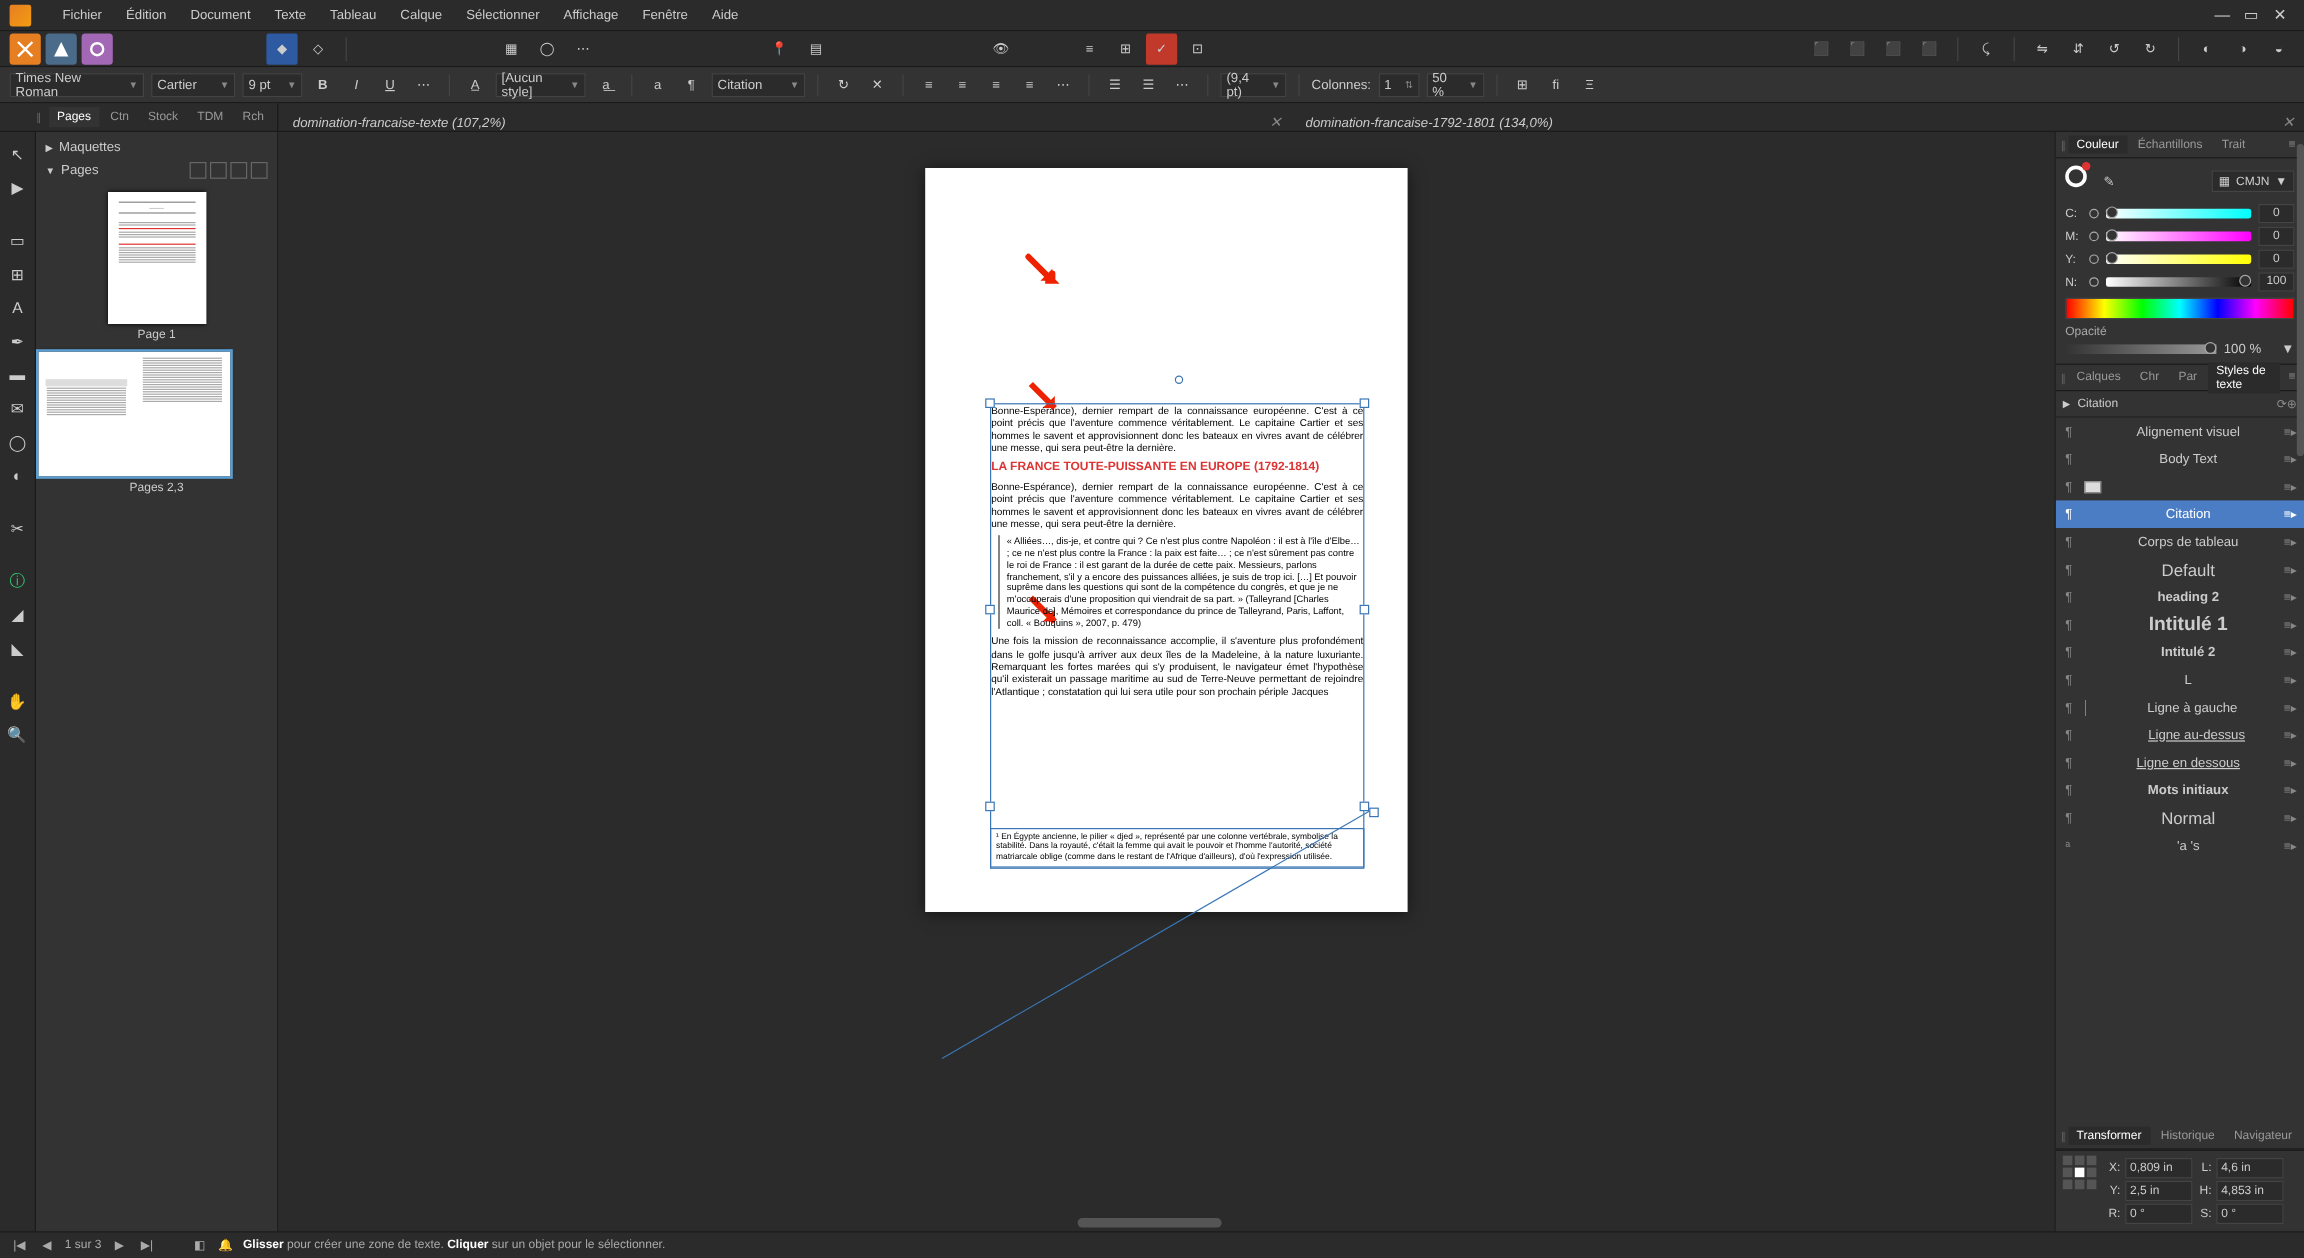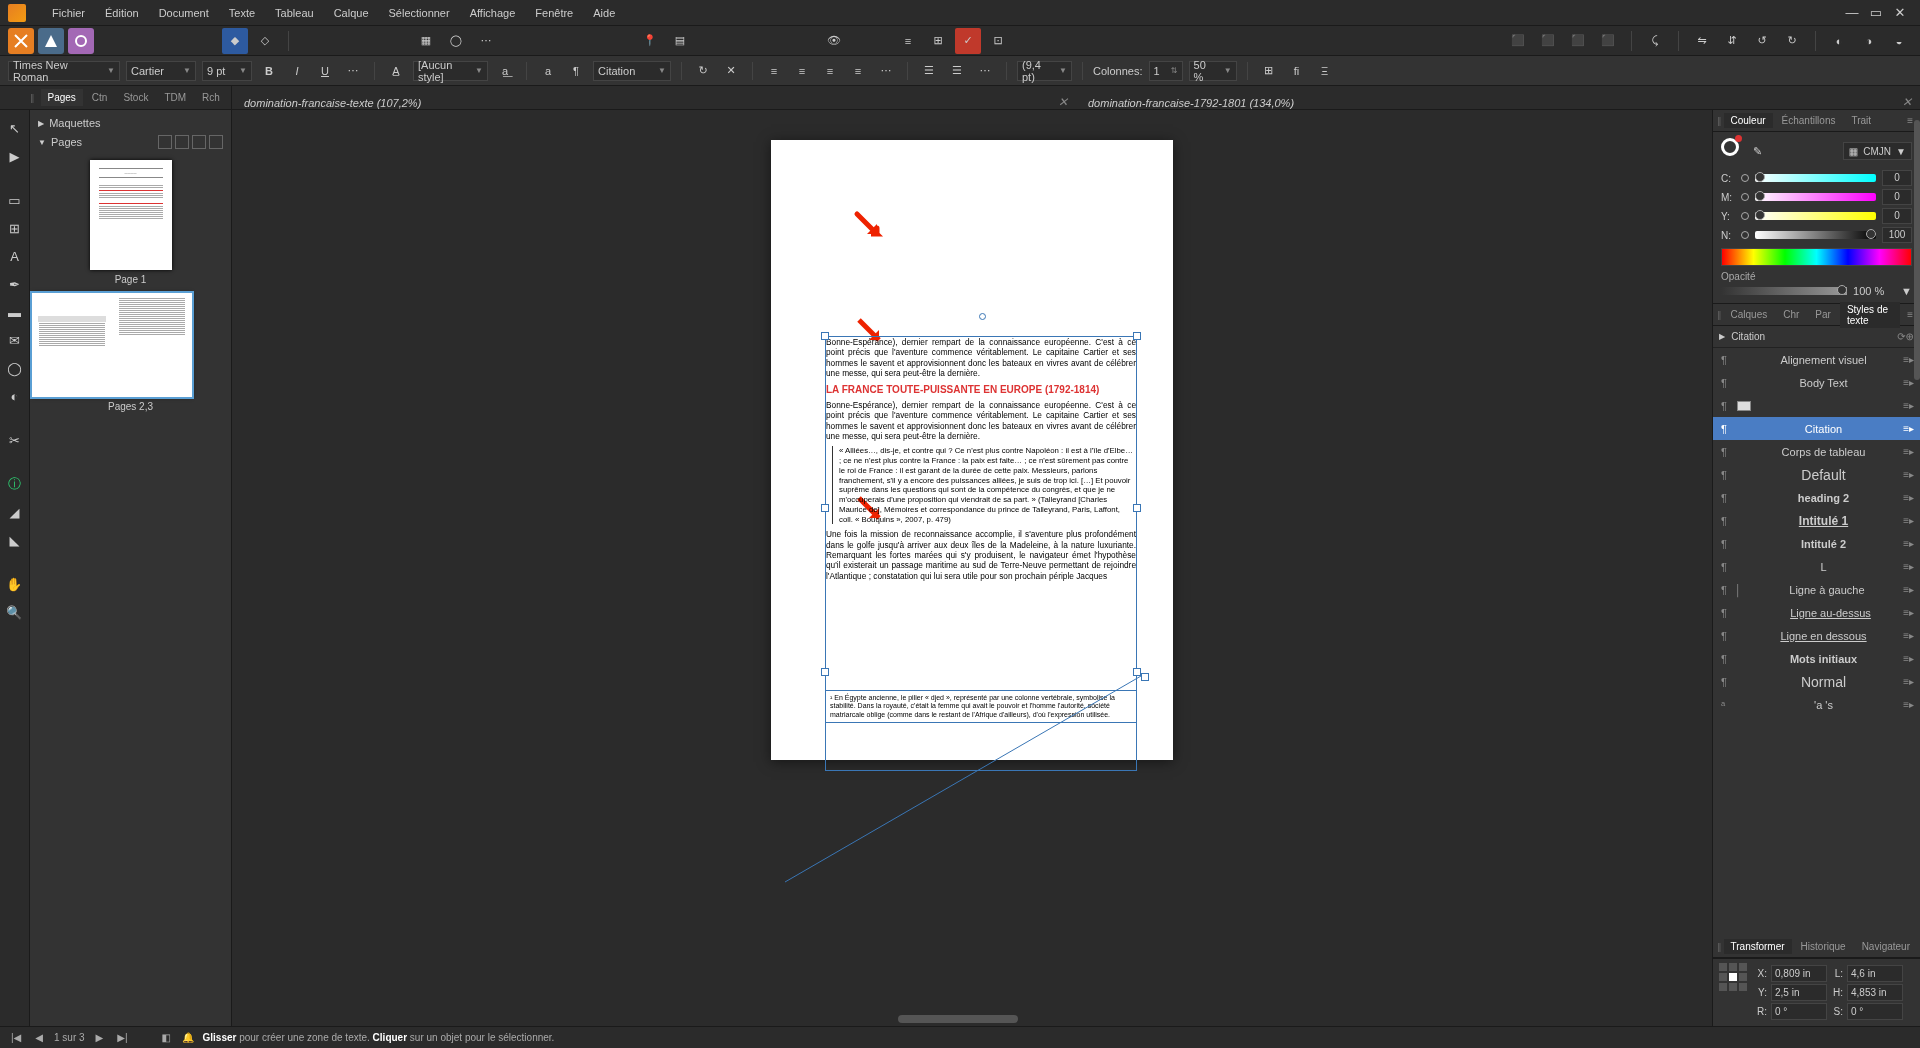--- a/index.html
+++ b/index.html
@@ -50,21 +50,21 @@
 .thumb .tred { border-top:1px solid #d33; margin:2px 3px; }
 .thumb .tb { border-top:0.5px solid #aaa; margin:1px 3px; }
 
 .canvas-area { flex:1; background:#2b2b2b; position:relative; overflow:hidden; }
 .page { position:absolute; top:30px; left:50%; transform:translateX(-50%); width:402px; height:620px; background:#fff; box-shadow:0 2px 12px rgba(0,0,0,.5); color:#000; font-family:'Times New Roman', serif; }
 .page .title-frame { position:absolute; top:96px; left:54px; width:312px; height:70px; border:1px solid #3a76b5; }
 .page .title-frame .rule { border-top:2px solid #333; margin:0 50px; }
 .page .title-frame .ttl { text-align:center; font-weight:bold; font-size:13px; margin:6px 0 3px; position:relative; }
 .page .title-frame .ttl2 { text-align:center; font-weight:bold; font-size:13px; margin:0 0 6px; position:relative; }
 .page .underl { border-bottom:1px dotted red; }
-.page .flow-frame { position:absolute; top:196px; left:54px; width:312px; height:435px; border:1px solid #3a76b5; font-size:8.3px; line-height:1.25; padding:0; }
+.page .flow-frame { position:absolute; top:196px; left:54px; width:312px; height:388px; border:1px solid #3a76b5; font-size:8.3px; line-height:1.25; padding:0; }
 .page .red-arrow { position:absolute; width:0; height:0; }
 .red-arrow.a1 { top:70px; left:82px; }
 .red-arrow.a2 { top:176px; left:84px; }
 .red-arrow.a3 { top:354px; left:84px; }
 .red-arrow svg { width:32px; height:32px; }
 .page .flow-handle { position:absolute; width:8px; height:8px; background:#fff; border:1px solid #3a76b5; }
 .page .flow-circle { position:absolute; width:7px; height:7px; border:1px solid #3a76b5; border-radius:50%; background:#fff; }
 .page .para { text-align:justify; margin-bottom:3px; }
 .page .h-red { color:#d33; font-weight:bold; font-size:10px; margin:6px 0 3px; font-family:Arial,sans-serif; }
 .page .quote { border-left:1px solid #333; margin:5px 0 5px 6px; padding-left:6px; font-size:7.8px; }
@@ -543,21 +543,21 @@
             <span class="sno left" style="font-size: 14px;">Default</span>
             <span class="opts">≡▸</span>
           </div>
           <div class="style-row">
             <span class="pilcrow">¶</span>
             <span class="sno left" style="font-weight: bold;">heading 2</span>
             <span class="opts">≡▸</span>
           </div>
           <div class="style-row">
             <span class="pilcrow">¶</span>
-            <span class="sno" style="font-size: 12px; font-weight: bold; text-decoration: underline;">Intitulé 1</span>
+            <span class="sno" style="font-size: 16px; font-weight: bold;">Intitulé 1</span>
             <span class="opts">≡▸</span>
           </div>
           <div class="style-row">
             <span class="pilcrow">¶</span>
             <span class="sno left" style="font-weight: bold;">Intitulé 2</span>
             <span class="opts">≡▸</span>
           </div>
           <div class="style-row">
             <span class="pilcrow">¶</span>
             <span class="sno left" style="">L</span>

